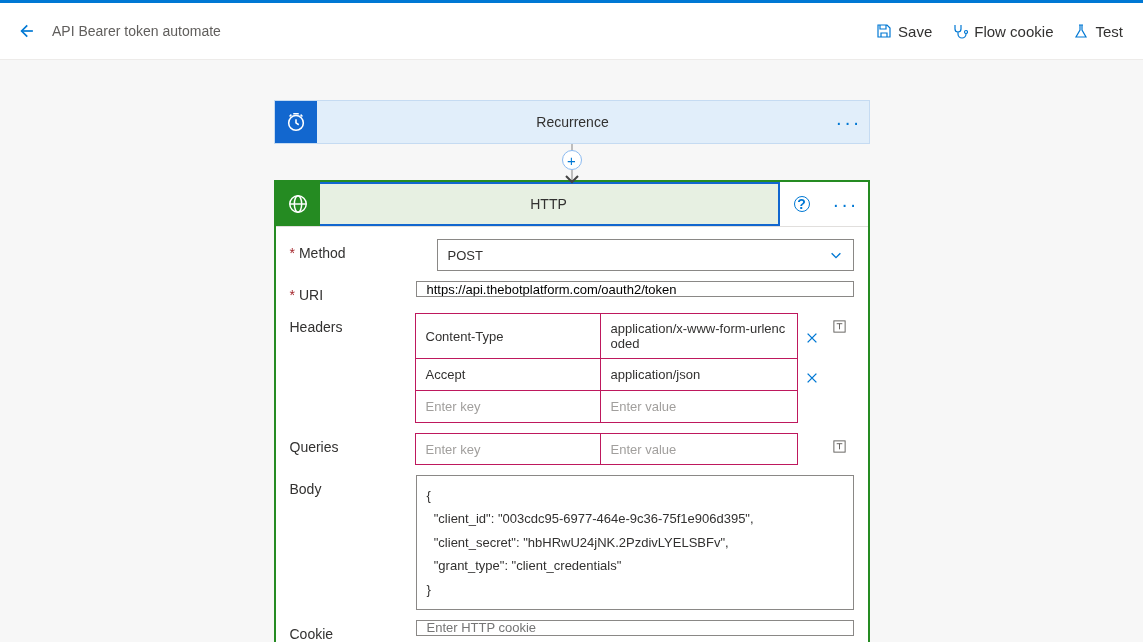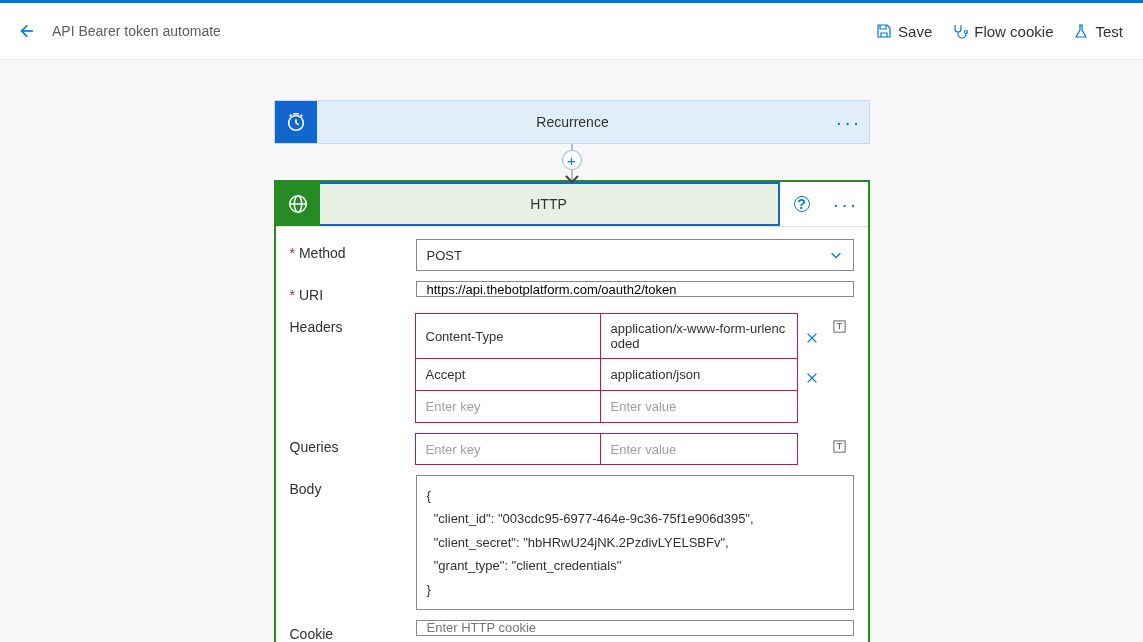--- a/index.html
+++ b/index.html
@@ -60,21 +60,21 @@
   .help-icon { color:#0078d4; font-size:14px; border:1px solid #0078d4; border-radius:50%; width:16px;height:16px;display:flex;align-items:center;justify-content:center; font-weight:600;}
   .dots { color:#0078d4; font-size:20px; letter-spacing:2px; }
 
   .form-body { padding: 12px 14px 0; }
   .form-row { display:flex; margin-bottom: 10px; align-items:flex-start; }
   .form-label { width: 126px; padding-top:6px; font-size:14px; }
   .req::before { content:"*"; color:#a4262c; margin-right:4px; }
   .form-ctrl { flex:1; }
   .select-box {
     height:32px; border:1px solid #8a8886; background:#fff; display:flex; align-items:center;
-    padding: 0 10px; justify-content:space-between; cursor:pointer;
+    padding: 0 10px; justify-content:space-between; cursor:pointer;margin-left:21px;
   }
   .chevron { color:#0078d4; }
   .text-input {
     width:100%; height:16px; border:1px solid #8a8886; background:#fff; padding:0 10px; font-family:inherit; font-size:13px;
   }
   .textarea {
     width:100%; border:1px solid #8a8886; background:#fff; padding:8px 10px; font-family:inherit; font-size:13px;
     line-height:1.8; min-height:110px; resize:none; white-space:pre-wrap;
   }
   

